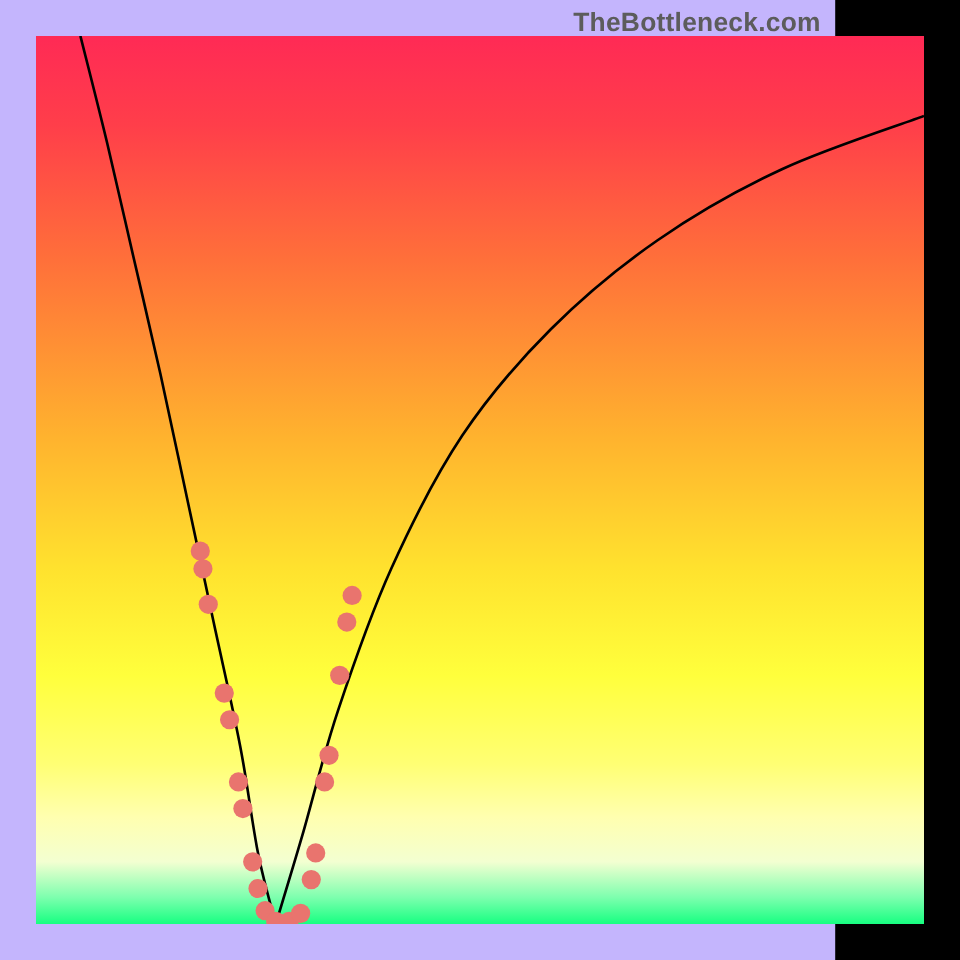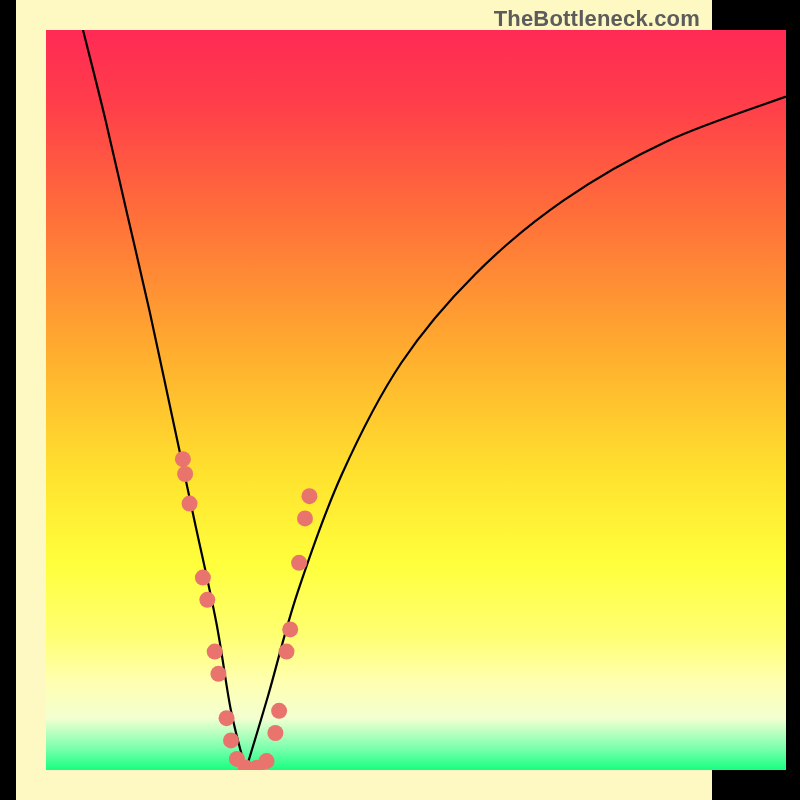--- a/index.html
+++ b/index.html
@@ -6,24 +6,24 @@
     margin: 0;
     padding: 0;
     width: 800px;
     height: 800px;
     overflow: hidden;
     background: #000;
     font-family: Arial, Helvetica, sans-serif;
   }
   .frame {
     position: absolute;
-    top: 0; left: 16px;
+    top: 0; left: 0;
     width: 696px;
     height: 800px;
-    background: #fef9c3;
+    background: #c4b5fd;
   }
   .plot-area {
     position: absolute;
     top: 30px;
     left: 30px;
     width: 740px;
     height: 740px;
     overflow: hidden;
   }
   .gradient-bg {

